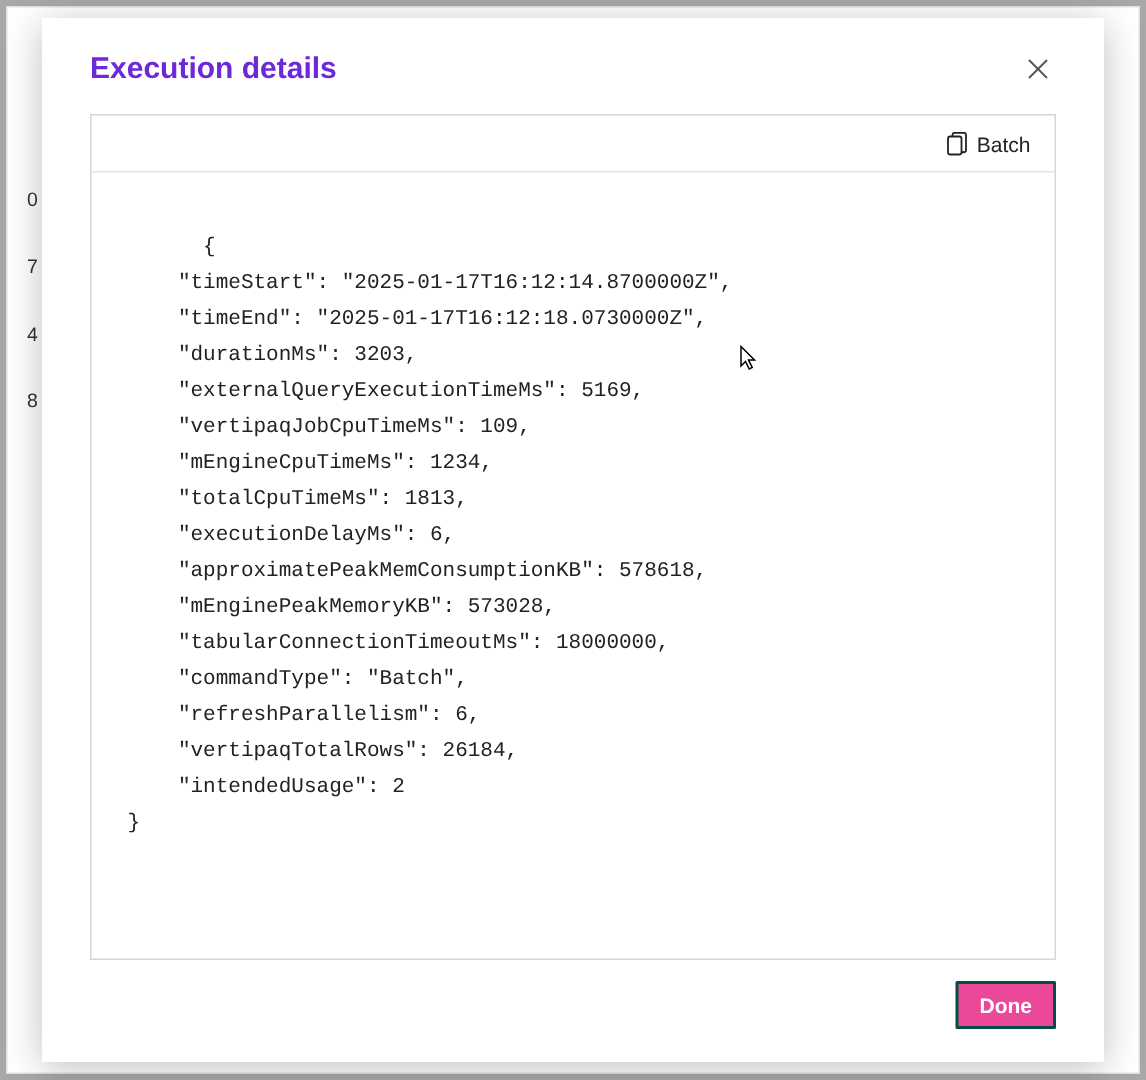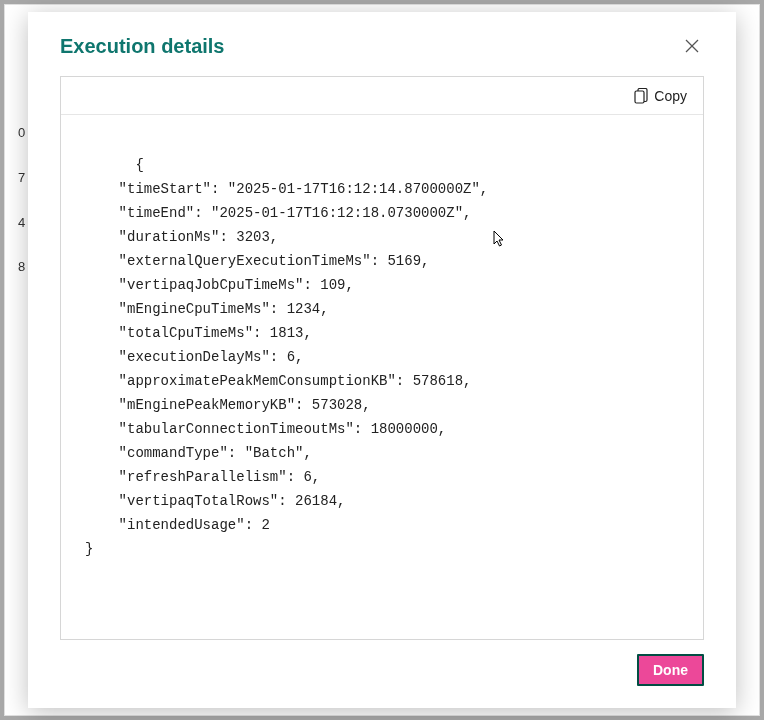--- a/index.html
+++ b/index.html
@@ -44,21 +44,21 @@
     }
     .modal-header {
       display: flex;
       justify-content: space-between;
       align-items: center;
       margin-bottom: 18px;
     }
     .modal-title {
       font-size: 20px;
       font-weight: 600;
-      color: #0f766e;
+      color: #6d28d9;
     }
     .close-btn {
       background: none;
       border: none;
       cursor: pointer;
       padding: 4px;
       width: 24px;
       height: 24px;
       display: flex;
       align-items: center;
@@ -158,21 +158,21 @@
     </button>
   </div>
 
   <div class="content-box">
     <div class="content-toolbar">
       <button class="copy-btn">
         <svg viewBox="0 0 14 16" fill="none" stroke="currentColor" stroke-width="1.2">
           <rect x="1" y="3" width="9" height="12" rx="1.5"></rect>
           <path d="M4 3 V2 a1.5 1.5 0 0 1 1.5 -1.5 H11.5 A1.5 1.5 0 0 1 13 2 V12 a1.5 1.5 0 0 1 -1.5 1.5 H10"></path>
         </svg>
-        <span>Copy</span>
+        <span>Batch</span>
       </button>
     </div>
     <div class="json-body" id="json-body">
       {
     "timeStart": "2025-01-17T16:12:14.8700000Z",
     "timeEnd": "2025-01-17T16:12:18.0730000Z",
     "durationMs": 3203,
     "externalQueryExecutionTimeMs": 5169,
     "vertipaqJobCpuTimeMs": 109,
     "mEngineCpuTimeMs": 1234,

